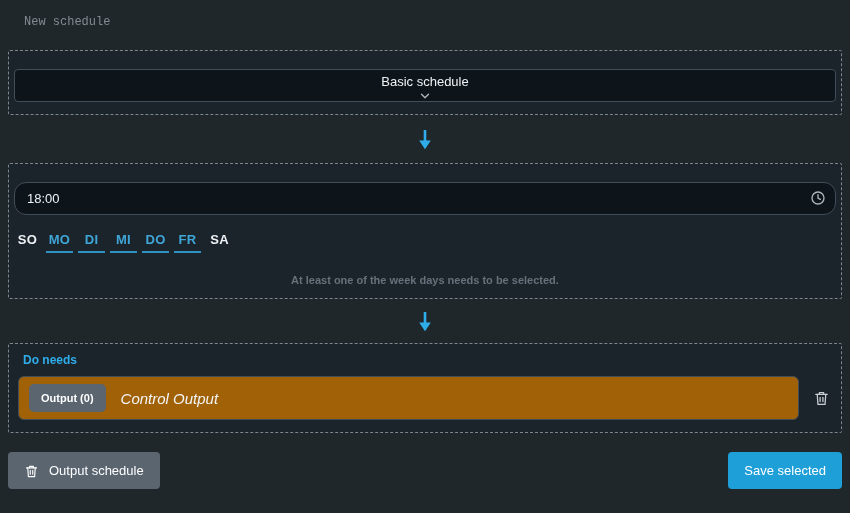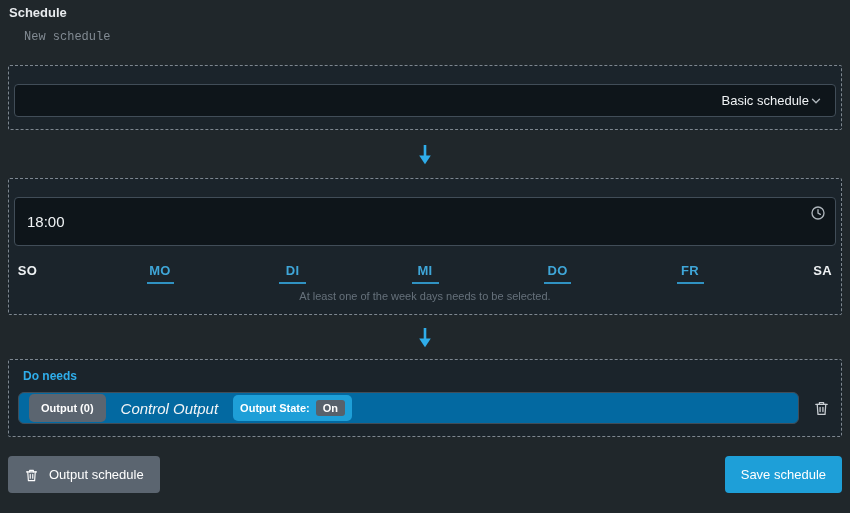--- a/index.html
+++ b/index.html
@@ -28,51 +28,51 @@
     border:1px dashed #7e8790;border-radius:2px;
     background:var(--panel-bg);
     padding:9px 5px 12px 5px;
     margin-top:0;
   }
   .panel-label{color:var(--accent);font-size:12px;font-weight:bold;padding-left:9px;}
 
   .select-box{
     margin-top:9px;height:33px;
     background:var(--field-bg);border:1px solid var(--field-border);border-radius:4px;
-    display:flex;align-items:center;justify-content:flex-end;
-    padding:11px 12px;font-size:13px;cursor:pointer;color:#f0f3f5;
+    display:flex;align-items:center;justify-content:space-between;
+    padding:4px 12px;font-size:13px;cursor:pointer;color:#f0f3f5;flex-direction:column;
   }
   .chev{color:#aeb5bb;display:flex;align-items:center;}
 
   .flow-arrow{height:48px;display:flex;align-items:center;justify-content:center;color:var(--accent);}
   .flow-arrow.second{height:44px;}
 
   .time-wrap{position:relative;margin-top:9px;}
   .time-input{
-    width:100%;height:49px;
-    background:var(--field-bg);border:1px solid var(--field-border);border-radius:4px;
-    color:#f0f3f5;font-size:15px;font-family:inherit;
+    width:100%;height:33px;
+    background:var(--field-bg);border:1px solid var(--field-border);border-radius:12px;
+    color:#f0f3f5;font-size:13px;font-family:inherit;
     padding:0 34px 0 12px;outline:none;
   }
   .clock{position:absolute;right:10px;top:8px;color:#aeb5bb;cursor:pointer;display:flex;}
 
-  .weekdays{display:flex;justify-content:space-between;gap:5px;margin-top:17px;}
+  .weekdays{display:flex;justify-content:flex-start;gap:5px;margin-top:17px;}
   .day{
     font-size:13px;font-weight:bold;color:#eef1f3;
     min-width:27px;text-align:center;
     padding-bottom:4px;border-bottom:2px solid transparent;
     cursor:pointer;letter-spacing:.3px;
   }
   .day.sel{color:var(--day-sel);border-bottom-color:#3092c2;}
-  .weekday-helper{color:#66717b;font-size:11px;text-align:center;margin-top:6px;}
+  .weekday-helper{color:#66717b;font-size:11px;text-align:center;margin-top:21px;font-weight:bold;}
 
   .action-row{display:flex;align-items:center;gap:12px;margin-top:9px;padding:0 4px;}
   .action-box{
-    flex:1;height:32px;
-    background:#0369a1;border:1px solid var(--field-border);border-radius:6px;
+    flex:1;height:44px;
+    background:#a16207;border:1px solid var(--field-border);border-radius:6px;
     display:flex;align-items:center;gap:15px;padding:0 10px;
   }
   .chip-gray{
     background:var(--chip-gray);color:#fff;font-size:11px;font-weight:bold;
     padding:8px 12px;border-radius:5px;cursor:pointer;white-space:nowrap;
   }
   .action-name{font-size:15px;color:#f2f4f6;font-style:italic;}
   .chip-blue{
     background:var(--btn-blue);color:#fff;font-size:11px;font-weight:bold;
     padding:5px 7px;border-radius:5px;cursor:pointer;
@@ -90,21 +90,20 @@
   .btn-gray{background:var(--chip-gray);}
   .btn-blue{background:var(--btn-blue);}
 
   .mt-head{margin-top:21px;}
 </style>
 </head>
 <body>
 
 <div class="page">
 
-  <div class="header-title">Schedule</div>
   <div class="header-sub">New schedule</div>
 
   <div class="panel mt-head">
     <div class="select-box">
       <span>Basic schedule</span>
       <span class="chev">
         <svg width="14" height="14" viewBox="0 0 24 24" fill="none" stroke="currentColor" stroke-width="2.4" stroke-linecap="round" stroke-linejoin="round">
             <path d="M6 9l6 6 6-6"></path>
           </svg>
       </span>
@@ -146,24 +145,20 @@
         <path d="M1.2 11.5 L12.8 11.5 L7 20.2 Z" fill="currentColor"></path>
       </svg>
   </div>
 
   <div class="panel">
     <div class="panel-label">Do needs</div>
     <div class="action-row">
       <div class="action-box">
         <span class="chip-gray">Output (0)</span>
         <span class="action-name">Control Output</span>
-        <span class="chip-blue">
-          <span>Output State:</span>
-          <span class="on">On</span>
-        </span>
       </div>
       <button class="icon-btn">
         <svg width="17" height="18" viewBox="0 0 24 24" fill="none" stroke="currentColor" stroke-width="1.8" stroke-linecap="round" stroke-linejoin="round">
             <path d="M4 7h16"></path>
             <path d="M9 7V4.5h6V7"></path>
             <path d="M6 7l1 14h10l1-14"></path>
             <path d="M10 11v6M14 11v6"></path>
           </svg>
       </button>
     </div>
@@ -173,17 +168,17 @@
     <button class="btn btn-gray">
       <svg width="15" height="16" viewBox="0 0 24 24" fill="none" stroke="currentColor" stroke-width="1.8" stroke-linecap="round" stroke-linejoin="round">
           <path d="M4 7h16"></path>
           <path d="M9 7V4.5h6V7"></path>
           <path d="M6 7l1 14h10l1-14"></path>
           <path d="M10 11v6M14 11v6"></path>
         </svg>
       <span>Output schedule</span>
     </button>
     <button class="btn btn-blue">
-      <span>Save schedule</span>
+      <span>Save selected</span>
     </button>
   </div>
 
 </div>
 
 </body></html>

